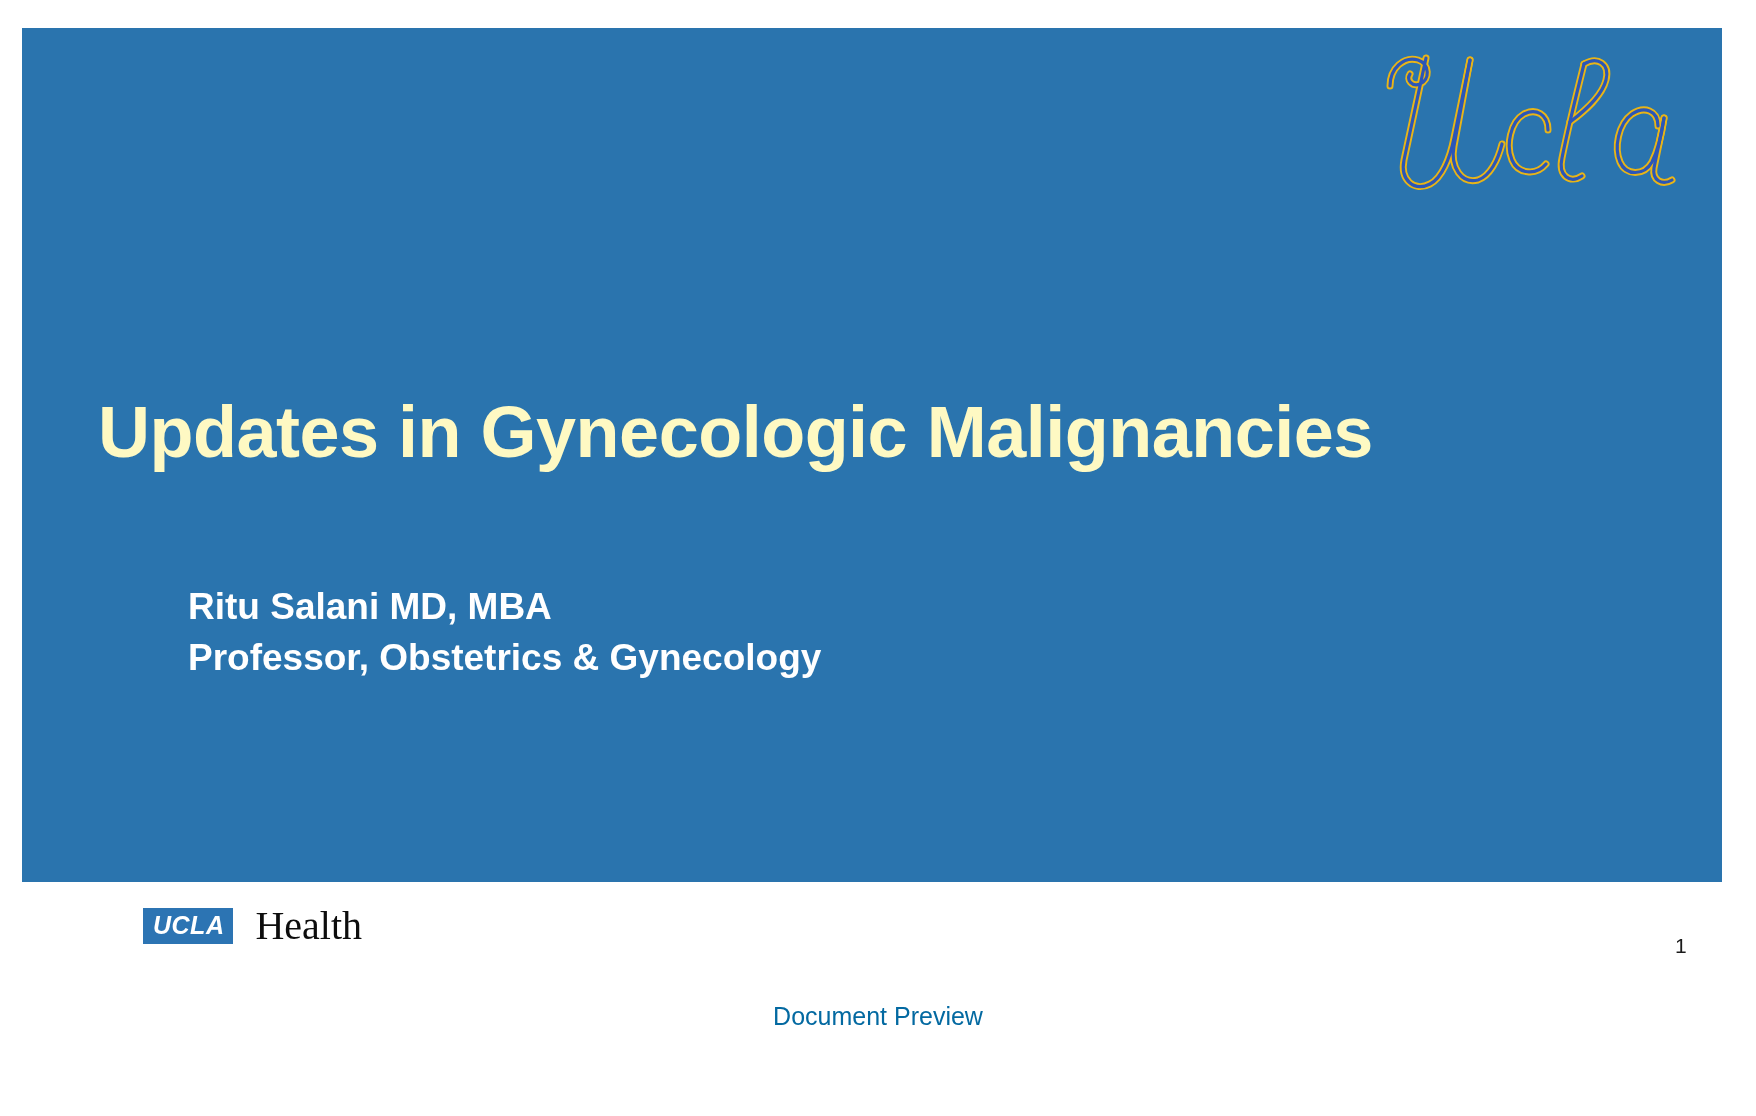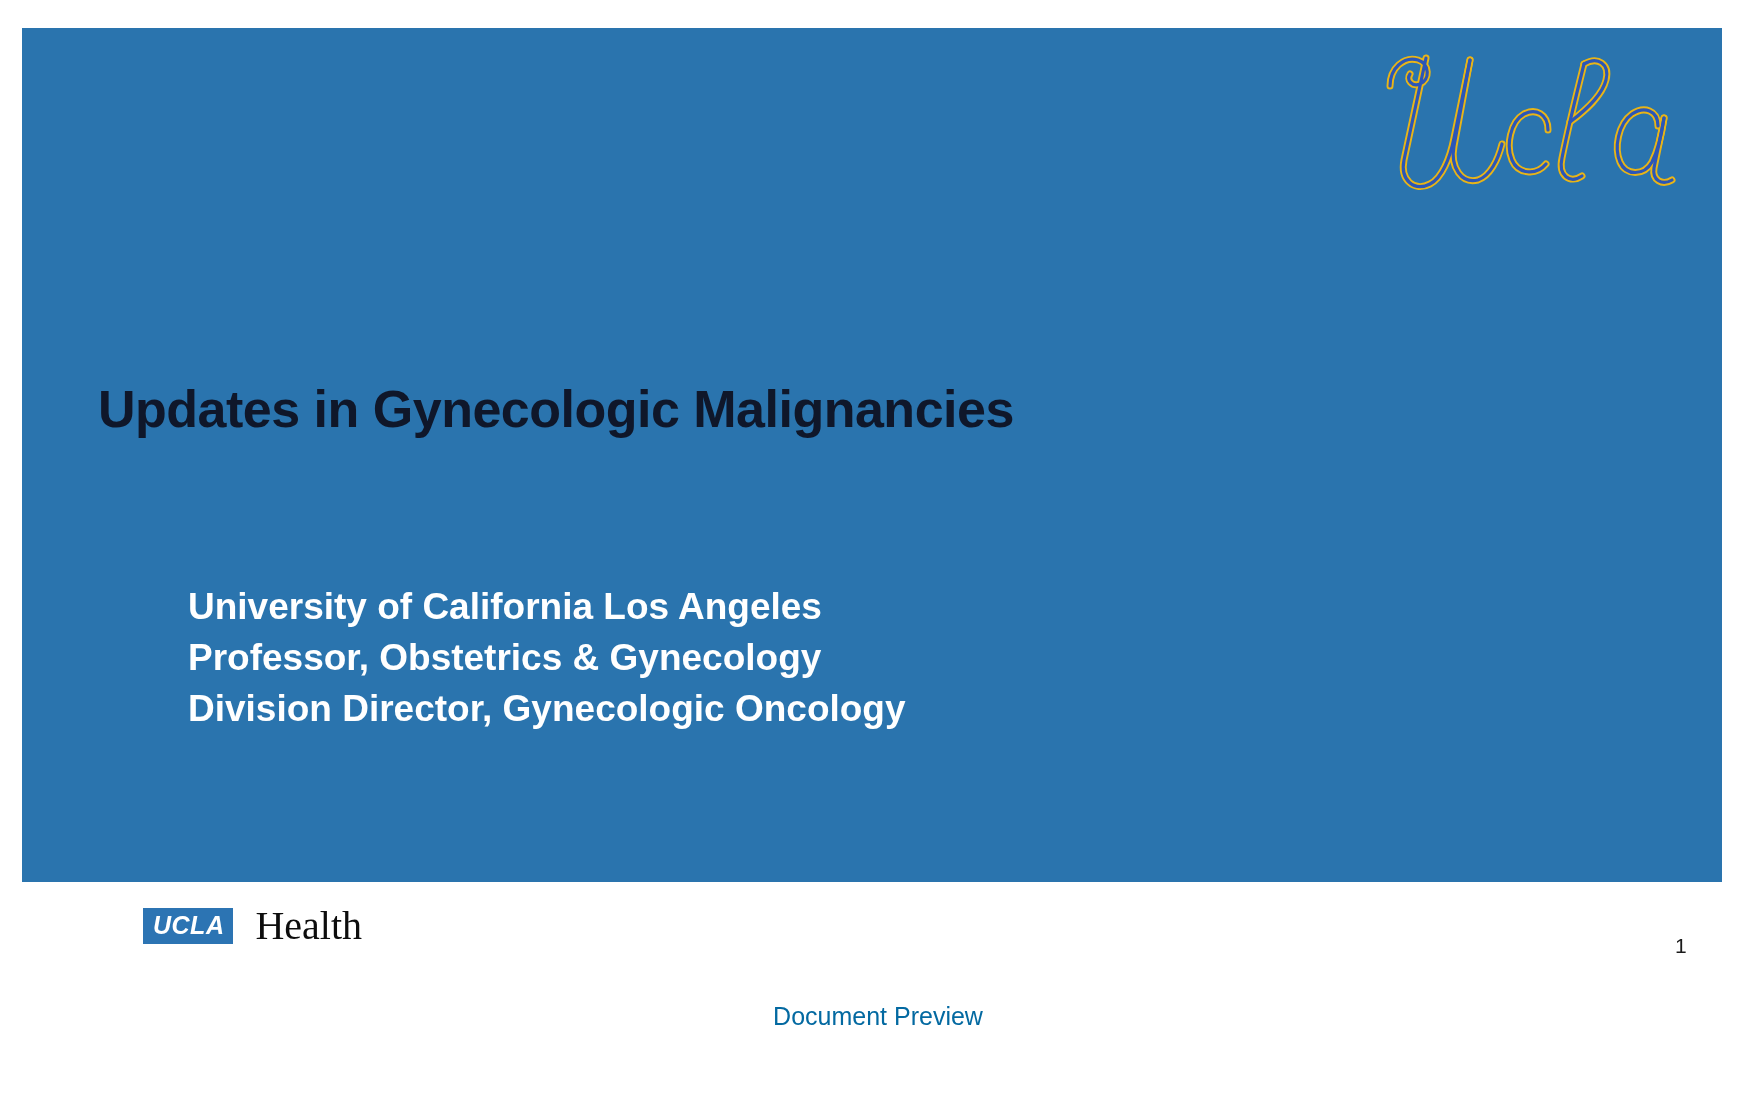--- a/index.html
+++ b/index.html
@@ -49,22 +49,22 @@
     width: 100%;
     height: 100%;
   }
 
   
   #slide-title {
     position: absolute;
     left: 76px;
     top: 318px;
     width: 1580px;
-    color: #0f172a;
-    font-size: 52px;
+    color: #fef9c3;
+    font-size: 72px;
     font-weight: bold;
     line-height: 1.08;
     letter-spacing: -0.5px;
     white-space: nowrap;
   }
 
   
   #slide-subtitle {
     position: absolute;
     left: 166px;
@@ -183,23 +183,22 @@
           <path d="M288 92 C288 76 274 72 262 80 C248 90 244 114 250 128
                    C256 142 274 142 282 128 C288 116 292 98 294 84"></path>
           <path d="M294 84 C290 106 286 124 284 134 C282 146 292 152 302 146"></path>
         </g>
       </svg>
     </div>
 
     <h1 id="slide-title">Updates in Gynecologic Malignancies</h1>
 
     <div id="slide-subtitle">
-      <span class="sub-line">University of California Los Angeles</span>
+      <span class="sub-line">Ritu Salani MD, MBA</span>
       <span class="sub-line">Professor, Obstetrics &amp; Gynecology</span>
-      <span class="sub-line">Division Director, Gynecologic Oncology</span>
     </div>
 
   </div>
 
   <div id="footer-area">
 
     <div id="ucla-health-logo">
       <span id="ucla-health-box">UCLA</span>
       <span id="ucla-health-word">Health</span>
     </div>

